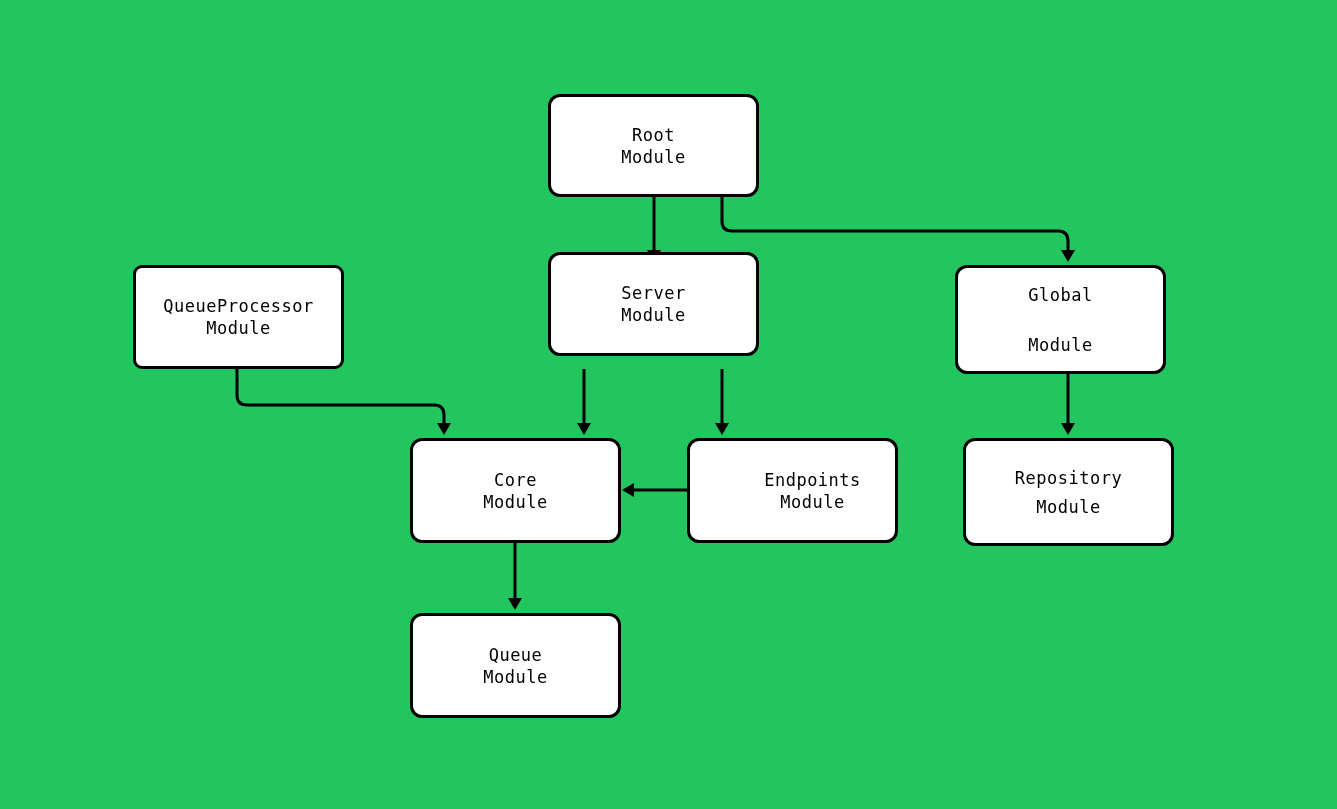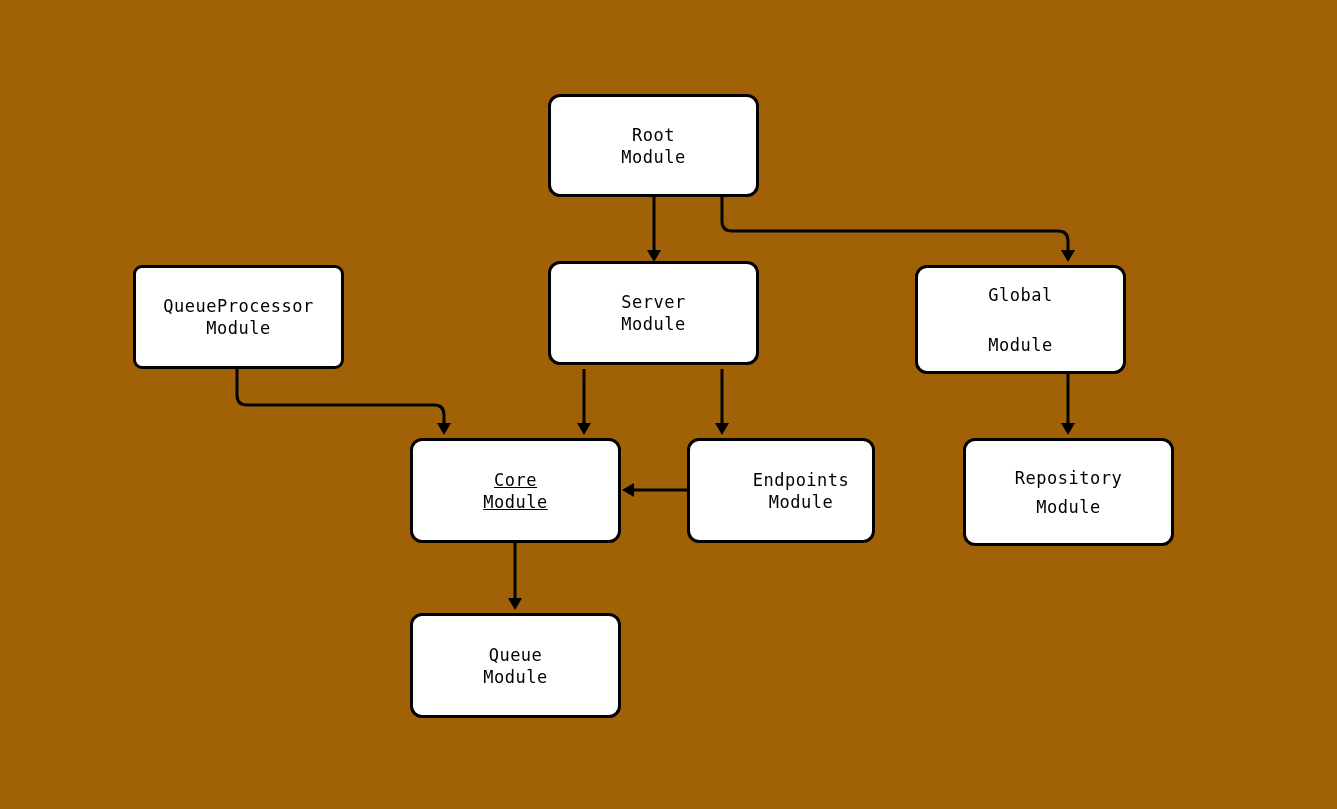--- a/index.html
+++ b/index.html
@@ -40,21 +40,21 @@
     line-height: 22px;
     color: #000000;
     letter-spacing: 0.5px;
     white-space: nowrap;
     text-align: center;
   }
 </style>
 </head>
 <body>
 
-<div id="canvas" style="background: #a16207;">
+<div id="canvas" style="background: #22c55e;">
 
   <svg id="edge-layer" viewBox="0 0 1337 809" xmlns="http://www.w3.org/2000/svg">
     <defs>
       <marker id="arrow-down" markerWidth="14" markerHeight="12" refX="0" refY="6" orient="auto" markerUnits="userSpaceOnUse">
         <path d="M 0 0 L 14 0 L 7 12 Z" fill="#000000"></path>
       </marker>
       <marker id="arrow-left" markerWidth="12" markerHeight="14" refX="12" refY="7" orient="auto" markerUnits="userSpaceOnUse">
         <path d="M 12 0 L 12 14 L 0 7 Z" fill="#000000"></path>
       </marker>
     </defs>
@@ -103,36 +103,36 @@
   <div class="node" style="left: 548px; top: 94px; width: 211px; height: 103px; border-color: rgb(0, 0, 0); background: rgb(255, 255, 255);">
     <div class="node-line">Root</div>
     <div class="node-line">Module</div>
   </div>
 
   <div class="node" style="left: 133px; top: 265px; width: 211px; height: 104px; border-color: rgb(0, 0, 0); background: rgb(255, 255, 255); border-radius: 9px;">
     <div class="node-line">QueueProcessor</div>
     <div class="node-line">Module</div>
   </div>
 
-  <div class="node" style="left: 548px; top: 261px; width: 211px; height: 104px; border-color: rgb(0, 0, 0); background: rgb(255, 255, 255);">
+  <div class="node" style="left: 548px; top: 252px; width: 211px; height: 104px; border-color: rgb(0, 0, 0); background: rgb(255, 255, 255);">
     <div class="node-line">Server</div>
     <div class="node-line">Module</div>
   </div>
 
-  <div class="node" style="left: 915px; top: 265px; width: 211px; height: 109px; border-color: rgb(0, 0, 0); background: rgb(255, 255, 255); gap: 28px;">
+  <div class="node" style="left: 955px; top: 265px; width: 211px; height: 109px; border-color: rgb(0, 0, 0); background: rgb(255, 255, 255); gap: 28px;">
     <div class="node-line">Global</div>
     <div class="node-line">Module</div>
   </div>
 
-  <div class="node" style="left: 410px; top: 438px; width: 211px; height: 105px; border-color: rgb(0, 0, 0); background: rgb(255, 255, 255); text-decoration: underline;">
+  <div class="node" style="left: 410px; top: 438px; width: 211px; height: 105px; border-color: rgb(0, 0, 0); background: rgb(255, 255, 255);">
     <div class="node-line">Core</div>
     <div class="node-line">Module</div>
   </div>
 
-  <div class="node" style="left: 687px; top: 438px; width: 188px; height: 105px; border-color: rgb(0, 0, 0); background: rgb(255, 255, 255); padding-left: 40px;">
+  <div class="node" style="left: 687px; top: 438px; width: 211px; height: 105px; border-color: rgb(0, 0, 0); background: rgb(255, 255, 255); padding-left: 40px;">
     <div class="node-line">Endpoints</div>
     <div class="node-line">Module</div>
   </div>
 
   <div class="node" style="left: 963px; top: 438px; width: 211px; height: 108px; border-color: rgb(0, 0, 0); background: rgb(255, 255, 255); gap: 7px;">
     <div class="node-line">Repository</div>
     <div class="node-line">Module</div>
   </div>
 
   <div class="node" style="left: 410px; top: 613px; width: 211px; height: 105px; border-color: rgb(0, 0, 0); background: rgb(255, 255, 255); justify-content: center;">

